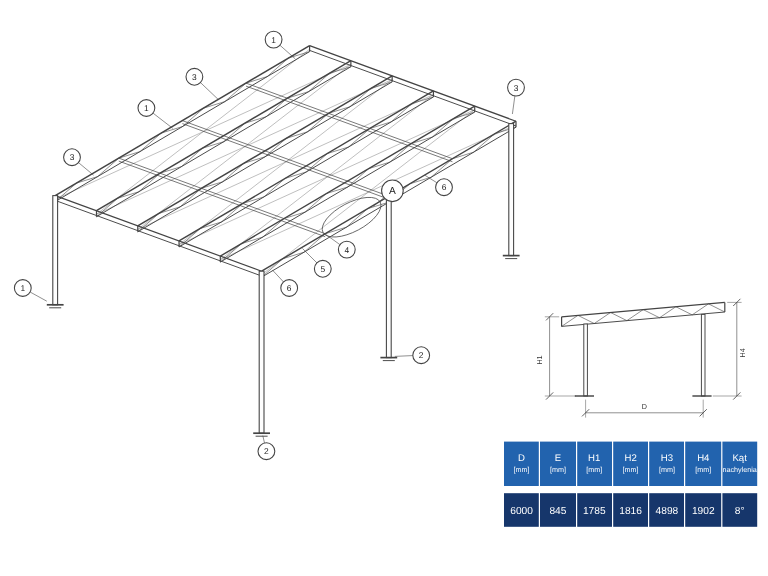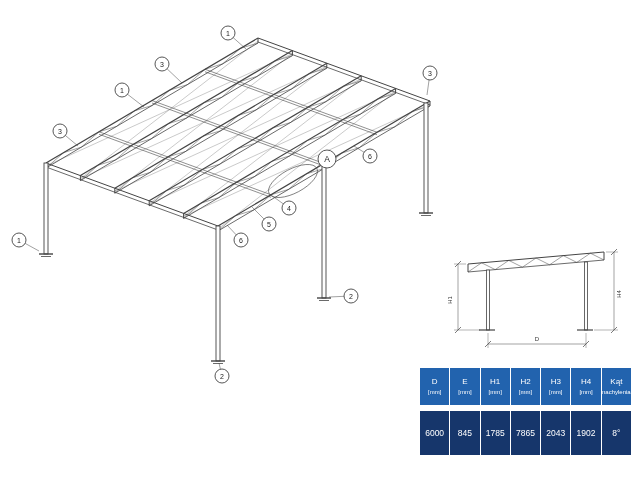--- a/index.html
+++ b/index.html
@@ -13,21 +13,21 @@
   .dim{font:6px "Liberation Sans",sans-serif;fill:#333;text-anchor:middle;}
   .detail-boundary{fill:none;stroke:var(--line,#444);stroke-width:0.6;}
   
   .spec-table{position:absolute;left:420px;top:368px;width:211px;}
   .spec-row{display:grid;grid-template-columns:repeat(7,1fr);gap:1px;background:#fff;}
   .spec-row.header .cell{background:var(--hbg,#2263ae);color:#fff;height:37px;
       display:flex;flex-direction:column;align-items:center;justify-content:center;
       text-align:center;font-size:8px;line-height:1.35;overflow:hidden;}
   .spec-row.header .unit{font-size:6px;white-space:nowrap;}
   .spec-row.values{margin-top:6px;}
-  .spec-row.values .cell{background:var(--vbg,#16366b);color:#fff;height:44px;
+  .spec-row.values .cell{background:var(--vbg,#16366b);color:#fff;height:28px;
       display:flex;align-items:center;justify-content:center;font-size:8.5px;}
 </style>
 </head>
 <body>
 
 <div class="canvas">
 
   <svg id="iso" width="640" height="480" viewBox="0 0 640 480">
 
     <g id="gen-structure">
@@ -224,20 +224,20 @@
         </div>
       <div class="cell">
         <span>Kąt</span>
         <span class="unit">nachylenia</span>
         </div>
     </div>
     <div class="spec-row values">
       <div class="cell">6000</div>
       <div class="cell">845</div>
       <div class="cell">1785</div>
-      <div class="cell">7865</div>
-      <div class="cell">2043</div>
+      <div class="cell">1816</div>
+      <div class="cell">4898</div>
       <div class="cell">1902</div>
       <div class="cell">8°</div>
     </div>
   </div>
 
 </div>
 
 </body></html>

